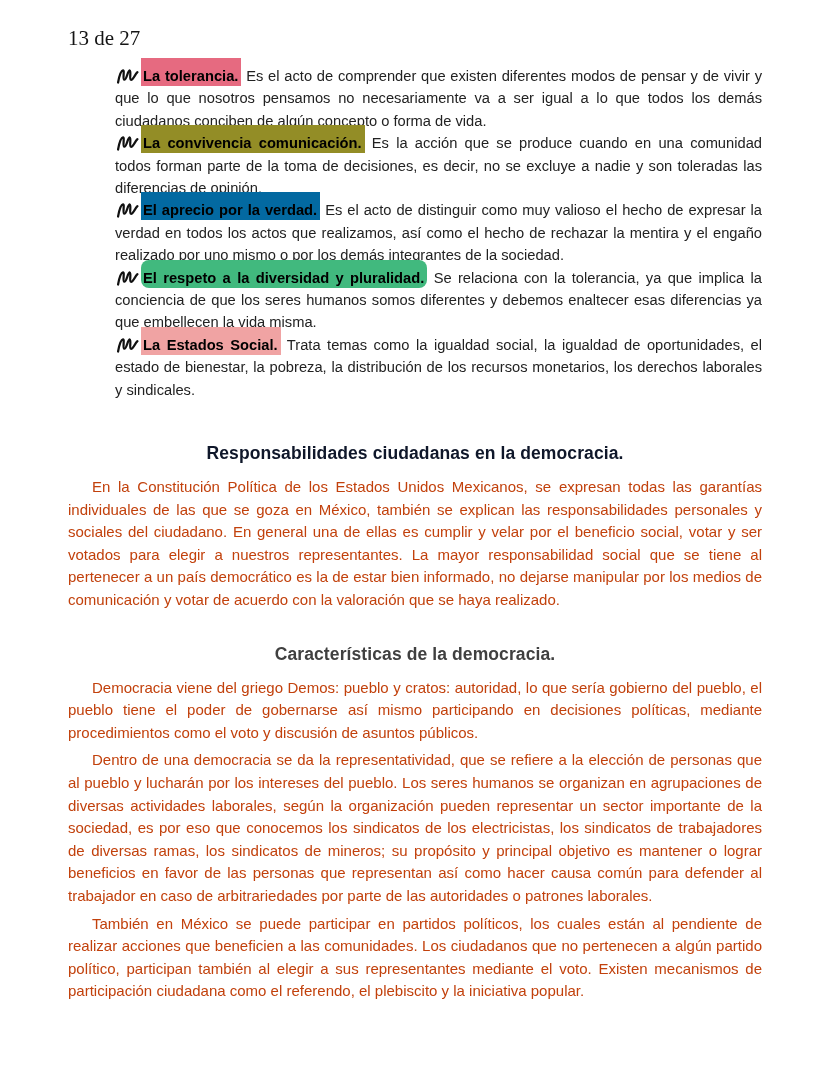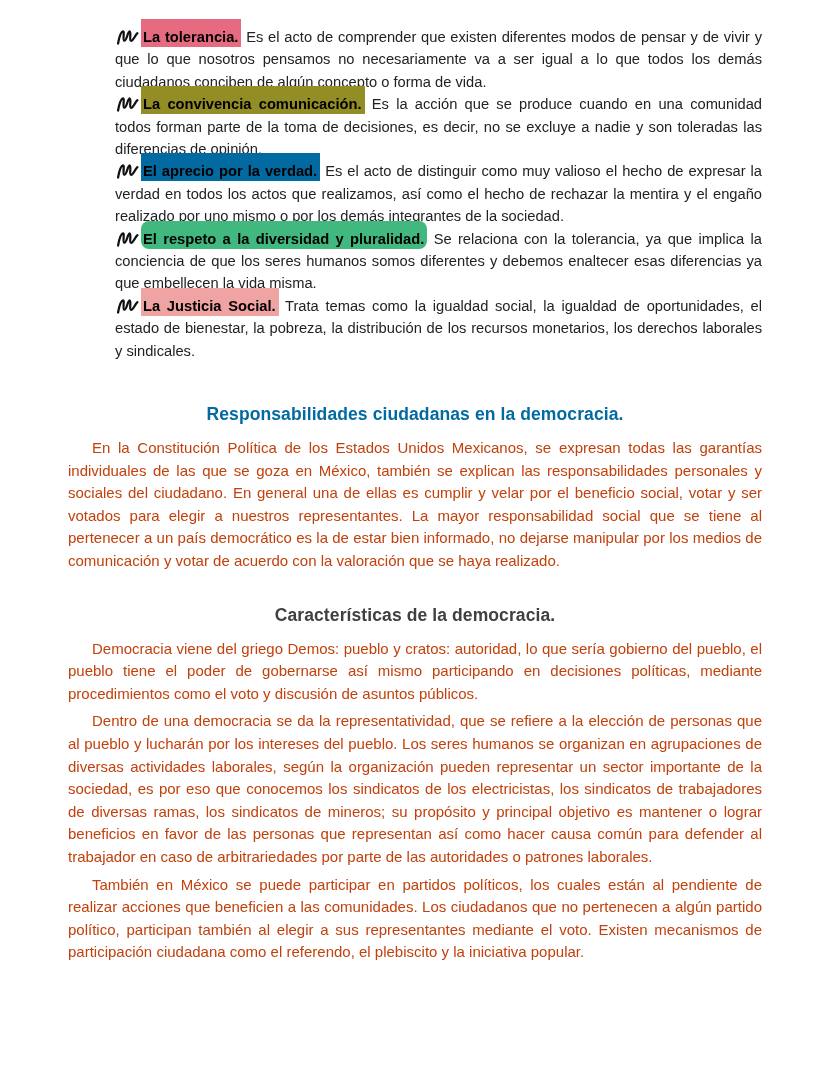--- a/index.html
+++ b/index.html
@@ -58,20 +58,21 @@
     text-indent: 24px;
     color: #c2410c;
     margin-bottom: 5px;
   }
 </style>
 </head>
 <body>
 
 <div class="page">
 
+  <div class="page-number">13 de 27</div>
 
   <div class="bullet-list">
 
     <p class="bullet"><span class="pen-icon"><svg viewBox="0 0 26 16" width="25" height="15">
             <path d="M2 14 C4 8 7 2 9 2 C11 2 7 11 9 12 C11 13 14 3 16 3 C18 4 14 12 16 13 C18 14 21 8 24 6" fill="none" stroke="#111" stroke-width="2.4" stroke-linecap="round" stroke-linejoin="round"></path>
           </svg></span><span class="term" style="background-color: rgb(230, 106, 128);">La tolerancia.</span> <span>Es el acto de comprender que existen diferentes modos de pensar y de vivir y que lo que nosotros pensamos no necesariamente va a ser igual a lo que todos los demás ciudadanos conciben de algún concepto o forma de vida.</span></p>
 
     <p class="bullet"><span class="pen-icon"><svg viewBox="0 0 26 16" width="25" height="15">
             <path d="M2 14 C4 8 7 2 9 2 C11 2 7 11 9 12 C11 13 14 3 16 3 C18 4 14 12 16 13 C18 14 21 8 24 6" fill="none" stroke="#111" stroke-width="2.4" stroke-linecap="round" stroke-linejoin="round"></path>
           </svg></span><span class="term" style="background-color: rgb(147, 141, 38);">La convivencia comunicación.</span> <span>Es la acción que se produce cuando en una comunidad todos forman parte de la toma de decisiones, es decir, no se excluye a nadie y son toleradas las diferencias de opinión.</span></p>
@@ -79,25 +80,25 @@
     <p class="bullet"><span class="pen-icon"><svg viewBox="0 0 26 16" width="25" height="15">
             <path d="M2 14 C4 8 7 2 9 2 C11 2 7 11 9 12 C11 13 14 3 16 3 C18 4 14 12 16 13 C18 14 21 8 24 6" fill="none" stroke="#111" stroke-width="2.4" stroke-linecap="round" stroke-linejoin="round"></path>
           </svg></span><span class="term" style="background-color: #0369a1;">El aprecio por la verdad.</span> <span>Es el acto de distinguir como muy valioso el hecho de expresar la verdad en todos los actos que realizamos, así como el hecho de rechazar la mentira y el engaño realizado por uno mismo o por los demás integrantes de la sociedad.</span></p>
 
     <p class="bullet"><span class="pen-icon"><svg viewBox="0 0 26 16" width="25" height="15">
             <path d="M2 14 C4 8 7 2 9 2 C11 2 7 11 9 12 C11 13 14 3 16 3 C18 4 14 12 16 13 C18 14 21 8 24 6" fill="none" stroke="#111" stroke-width="2.4" stroke-linecap="round" stroke-linejoin="round"></path>
           </svg></span><span class="term" style="background-color: rgb(65, 185, 126); border-radius: 8px;">El respeto a la diversidad y pluralidad.</span> <span>Se relaciona con la tolerancia, ya que implica la conciencia de que los seres humanos somos diferentes y debemos enaltecer esas diferencias ya que embellecen la vida misma.</span></p>
 
     <p class="bullet"><span class="pen-icon"><svg viewBox="0 0 26 16" width="25" height="15">
             <path d="M2 14 C4 8 7 2 9 2 C11 2 7 11 9 12 C11 13 14 3 16 3 C18 4 14 12 16 13 C18 14 21 8 24 6" fill="none" stroke="#111" stroke-width="2.4" stroke-linecap="round" stroke-linejoin="round"></path>
-          </svg></span><span class="term" style="background-color: rgb(240, 163, 163);">La Justicia Social.</span> <span>Trata temas como la igualdad social, la igualdad de oportunidades, el estado de bienestar, la pobreza, la distribución de los recursos monetarios, los derechos laborales y sindicales.</span></p>
+          </svg></span><span class="term" style="background-color: rgb(240, 163, 163);">La Estados Social.</span> <span>Trata temas como la igualdad social, la igualdad de oportunidades, el estado de bienestar, la pobreza, la distribución de los recursos monetarios, los derechos laborales y sindicales.</span></p>
 
   </div>
 
-  <h2 class="heading" style="color: #0369a1;">Responsabilidades ciudadanas en la democracia.</h2>
+  <h2 class="heading" style="color: #0f172a;">Responsabilidades ciudadanas en la democracia.</h2>
   <p class="para">En la Constitución Política de los Estados Unidos Mexicanos, se expresan todas las garantías individuales de las que se goza en México, también se explican las responsabilidades personales y sociales del ciudadano. En general una de ellas es cumplir y velar por el beneficio social, votar y ser votados para elegir a nuestros representantes. La mayor responsabilidad social que se tiene al pertenecer a un país democrático es la de estar bien informado, no dejarse manipular por los medios de comunicación y votar de acuerdo con la valoración que se haya realizado.</p>
 
   <h2 class="heading second" style="color: #404040;">Características de la democracia.</h2>
   <p class="para">Democracia viene del griego Demos: pueblo y cratos: autoridad, lo que sería gobierno del pueblo, el pueblo tiene el poder de gobernarse así mismo participando en decisiones políticas, mediante procedimientos como el voto y discusión de asuntos públicos.</p>
   <p class="para">Dentro de una democracia se da la representatividad, que se refiere a la elección de personas que al pueblo y lucharán por los intereses del pueblo. Los seres humanos se organizan en agrupaciones de diversas actividades laborales, según la organización pueden representar un sector importante de la sociedad, es por eso que conocemos los sindicatos de los electricistas, los sindicatos de trabajadores de diversas ramas, los sindicatos de mineros; su propósito y principal objetivo es mantener o lograr beneficios en favor de las personas que representan así como hacer causa común para defender al trabajador en caso de arbitrariedades por parte de las autoridades o patrones laborales.</p>
   <p class="para">También en México se puede participar en partidos políticos, los cuales están al pendiente de realizar acciones que beneficien a las comunidades. Los ciudadanos que no pertenecen a algún partido político, participan también al elegir a sus representantes mediante el voto. Existen mecanismos de participación ciudadana como el referendo, el plebiscito y la iniciativa popular.</p>
 
 </div>
 
 </body></html>

